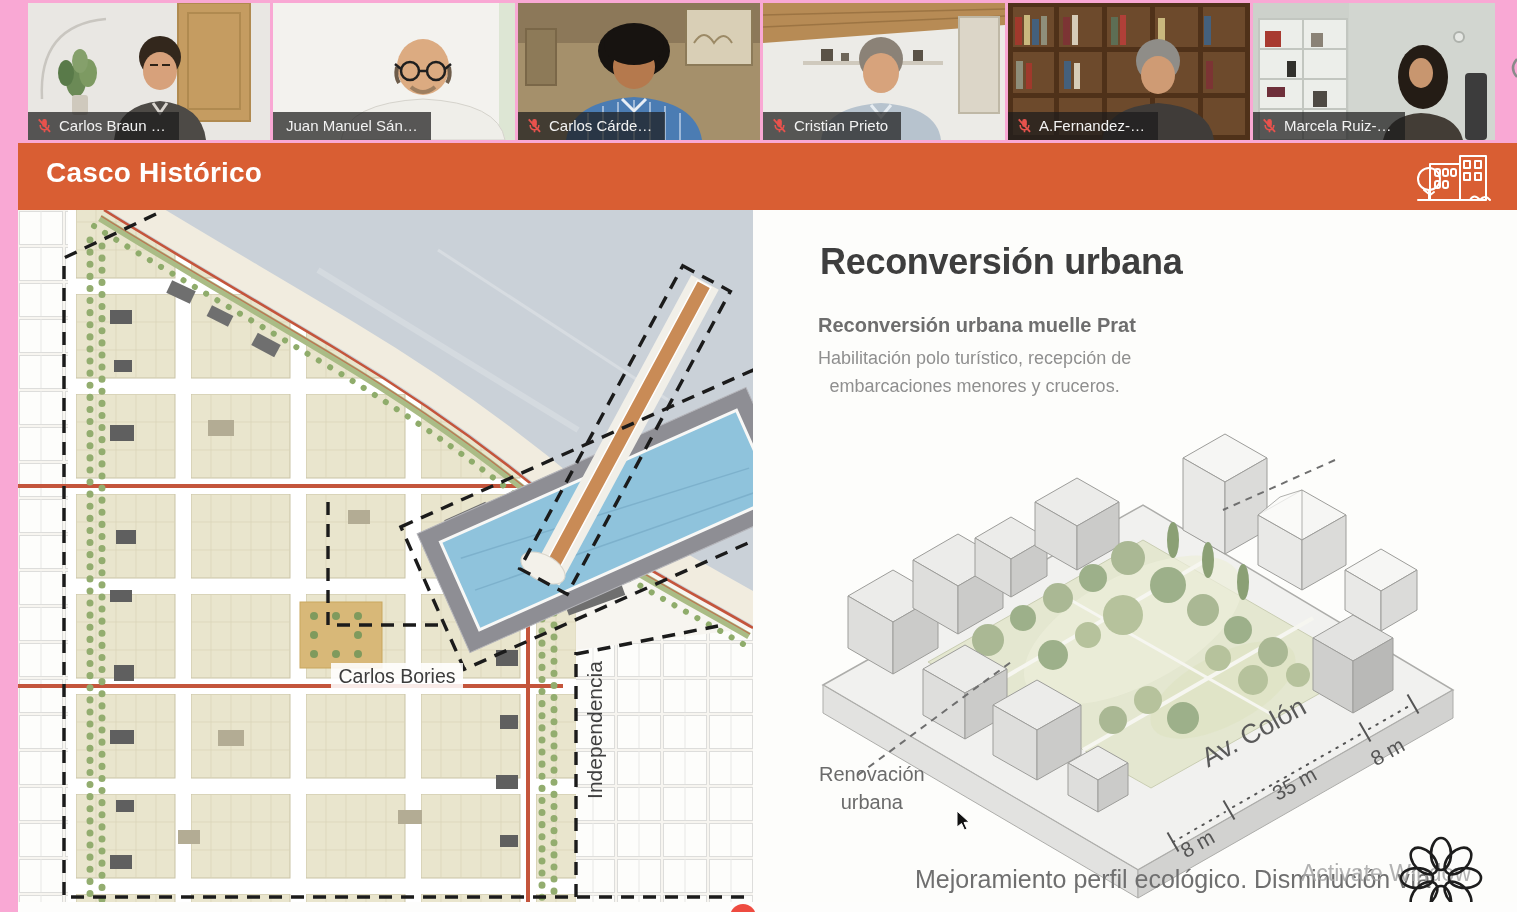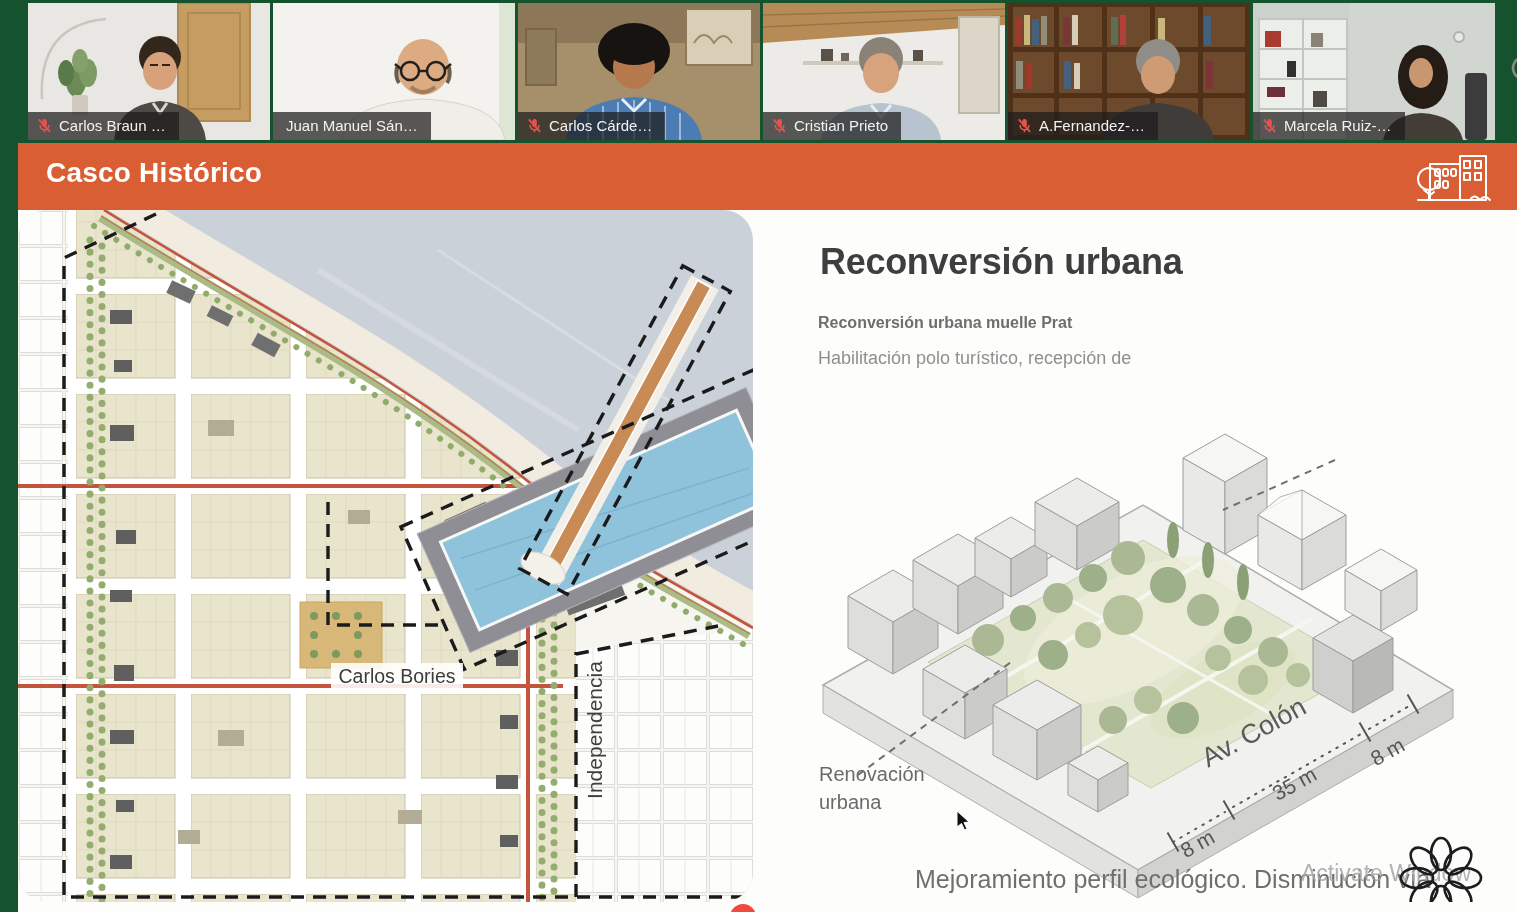--- a/index.html
+++ b/index.html
@@ -1,41 +1,41 @@
 <!DOCTYPE html>
 <html><head>
 <meta charset="utf-8">
 <style>
   html,body{margin:0;padding:0;background:#000;}
   *{box-sizing:border-box;}
-  .screen{position:relative;width:1517px;height:912px;background:#14532d;overflow:hidden;
-          font-family:"Liberation Sans",sans-serif;}
+  .screen{position:relative;width:1517px;height:912px;background:#f9a8d4;overflow:hidden;
+          font-family:"Liberation Sans",sans-serif;text-align:center;}
   
   .tiles{position:absolute;left:28px;top:3px;display:flex;gap:3px;}
   .tile{position:relative;width:242px;height:137px;overflow:hidden;background:#222;}
   .tile svg.scene{position:absolute;inset:0;}
   .tile.active{outline:3px solid #9ab64a;outline-offset:-3px;}
   .tag{position:absolute;left:0;bottom:0;display:inline-flex;align-items:center;gap:7px;
        background:rgba(28,28,28,.72);padding:5px 13px 6px 9px;}
   .tag.nomic{padding-left:13px;margin-top:19px;}
   .tag span{color:#f2f2f2;font-size:15px;white-space:nowrap;}
   .scroll-hint{position:absolute;left:1506px;top:57px;}
   
   .slide{position:absolute;left:18px;top:143px;width:1500px;height:848px;background:#fdfdfc;}
   .slide-header{position:relative;height:67px;background:#d95e33;}
   .slide-title{position:absolute;left:28px;top:14px;color:#fff;font-size:28px;font-weight:bold;
                letter-spacing:.2px;}
   .hdr-logo{position:absolute;right:22px;top:7px;}
   .slide-body{display:flex;height:692px;}
-  .map-pane{position:relative;width:735px;height:692px;background:#fff;overflow:hidden;border-radius:30px;}
+  .map-pane{position:relative;width:735px;height:692px;background:#fff;overflow:hidden;}
   .content-pane{position:relative;width:765px;height:692px;background:#fdfdfb;overflow:hidden;}
   .iso{position:absolute;inset:0;}
   .panel-title{position:absolute;left:64px;top:28px;margin:3px;font-size:36px;font-weight:bold;
                color:#3e3e3e;letter-spacing:-.3px;}
-  .subtitle{position:absolute;left:65px;top:104px;font-size:16px;font-weight:bold;color:#6e6e6e;}
+  .subtitle{position:absolute;left:65px;top:104px;font-size:20px;font-weight:bold;color:#6e6e6e;}
   .body-text{position:absolute;left:65px;top:134px;font-size:18px;color:#8f8f8f;line-height:28px;}
   .iso-label{position:absolute;font-size:20px;color:#6b6b6b;line-height:28px;}
   .rehab{left:586px;top:186px;}
   .renov{left:66px;top:550px;}
   .footer-text{position:absolute;left:162px;top:655px;font-size:25px;color:#6f6f6f;white-space:nowrap;}
   .watermark{position:absolute;left:548px;top:650px;font-size:23px;color:#a6a6a6;opacity:.85;
              white-space:nowrap;}
   .flower{position:absolute;left:642px;top:622px;}
   .cursor{position:absolute;left:956px;top:810px;}
   .red-dot{position:absolute;left:730px;top:904px;width:26px;height:26px;border-radius:50%;
@@ -488,20 +488,21 @@
           <text x="505" y="530" text-anchor="middle" font-size="27" fill="#5a5a5a" font-family="Liberation Sans, sans-serif" transform="rotate(-29 505 530)">Av. Colón</text>
           <text x="448" y="640" text-anchor="middle" font-size="21" fill="#555555" font-family="Liberation Sans, sans-serif" transform="rotate(-29 448 640)">8 m</text>
           <text x="545" y="580" text-anchor="middle" font-size="21" fill="#555555" font-family="Liberation Sans, sans-serif" transform="rotate(-29 545 580)">35 m</text>
           <text x="638" y="548" text-anchor="middle" font-size="21" fill="#555555" font-family="Liberation Sans, sans-serif" transform="rotate(-29 638 548)">8 m</text>
         </svg>
 
         <h1 class="panel-title">Reconversión urbana</h1>
         <div class="subtitle">Reconversión urbana muelle Prat</div>
         <div class="body-text">
           <div>Habilitación polo turístico, recepción de</div>
+          <div>embarcaciones menores y cruceros.</div>
         </div>
 
         <div class="iso-label renov">
           <div>Renovación</div>
           <div>urbana</div>
         </div>
 
         <div class="footer-text">Mejoramiento perfil ecológico. Disminución vía</div>
         <div class="watermark">Activate Window</div>
 

